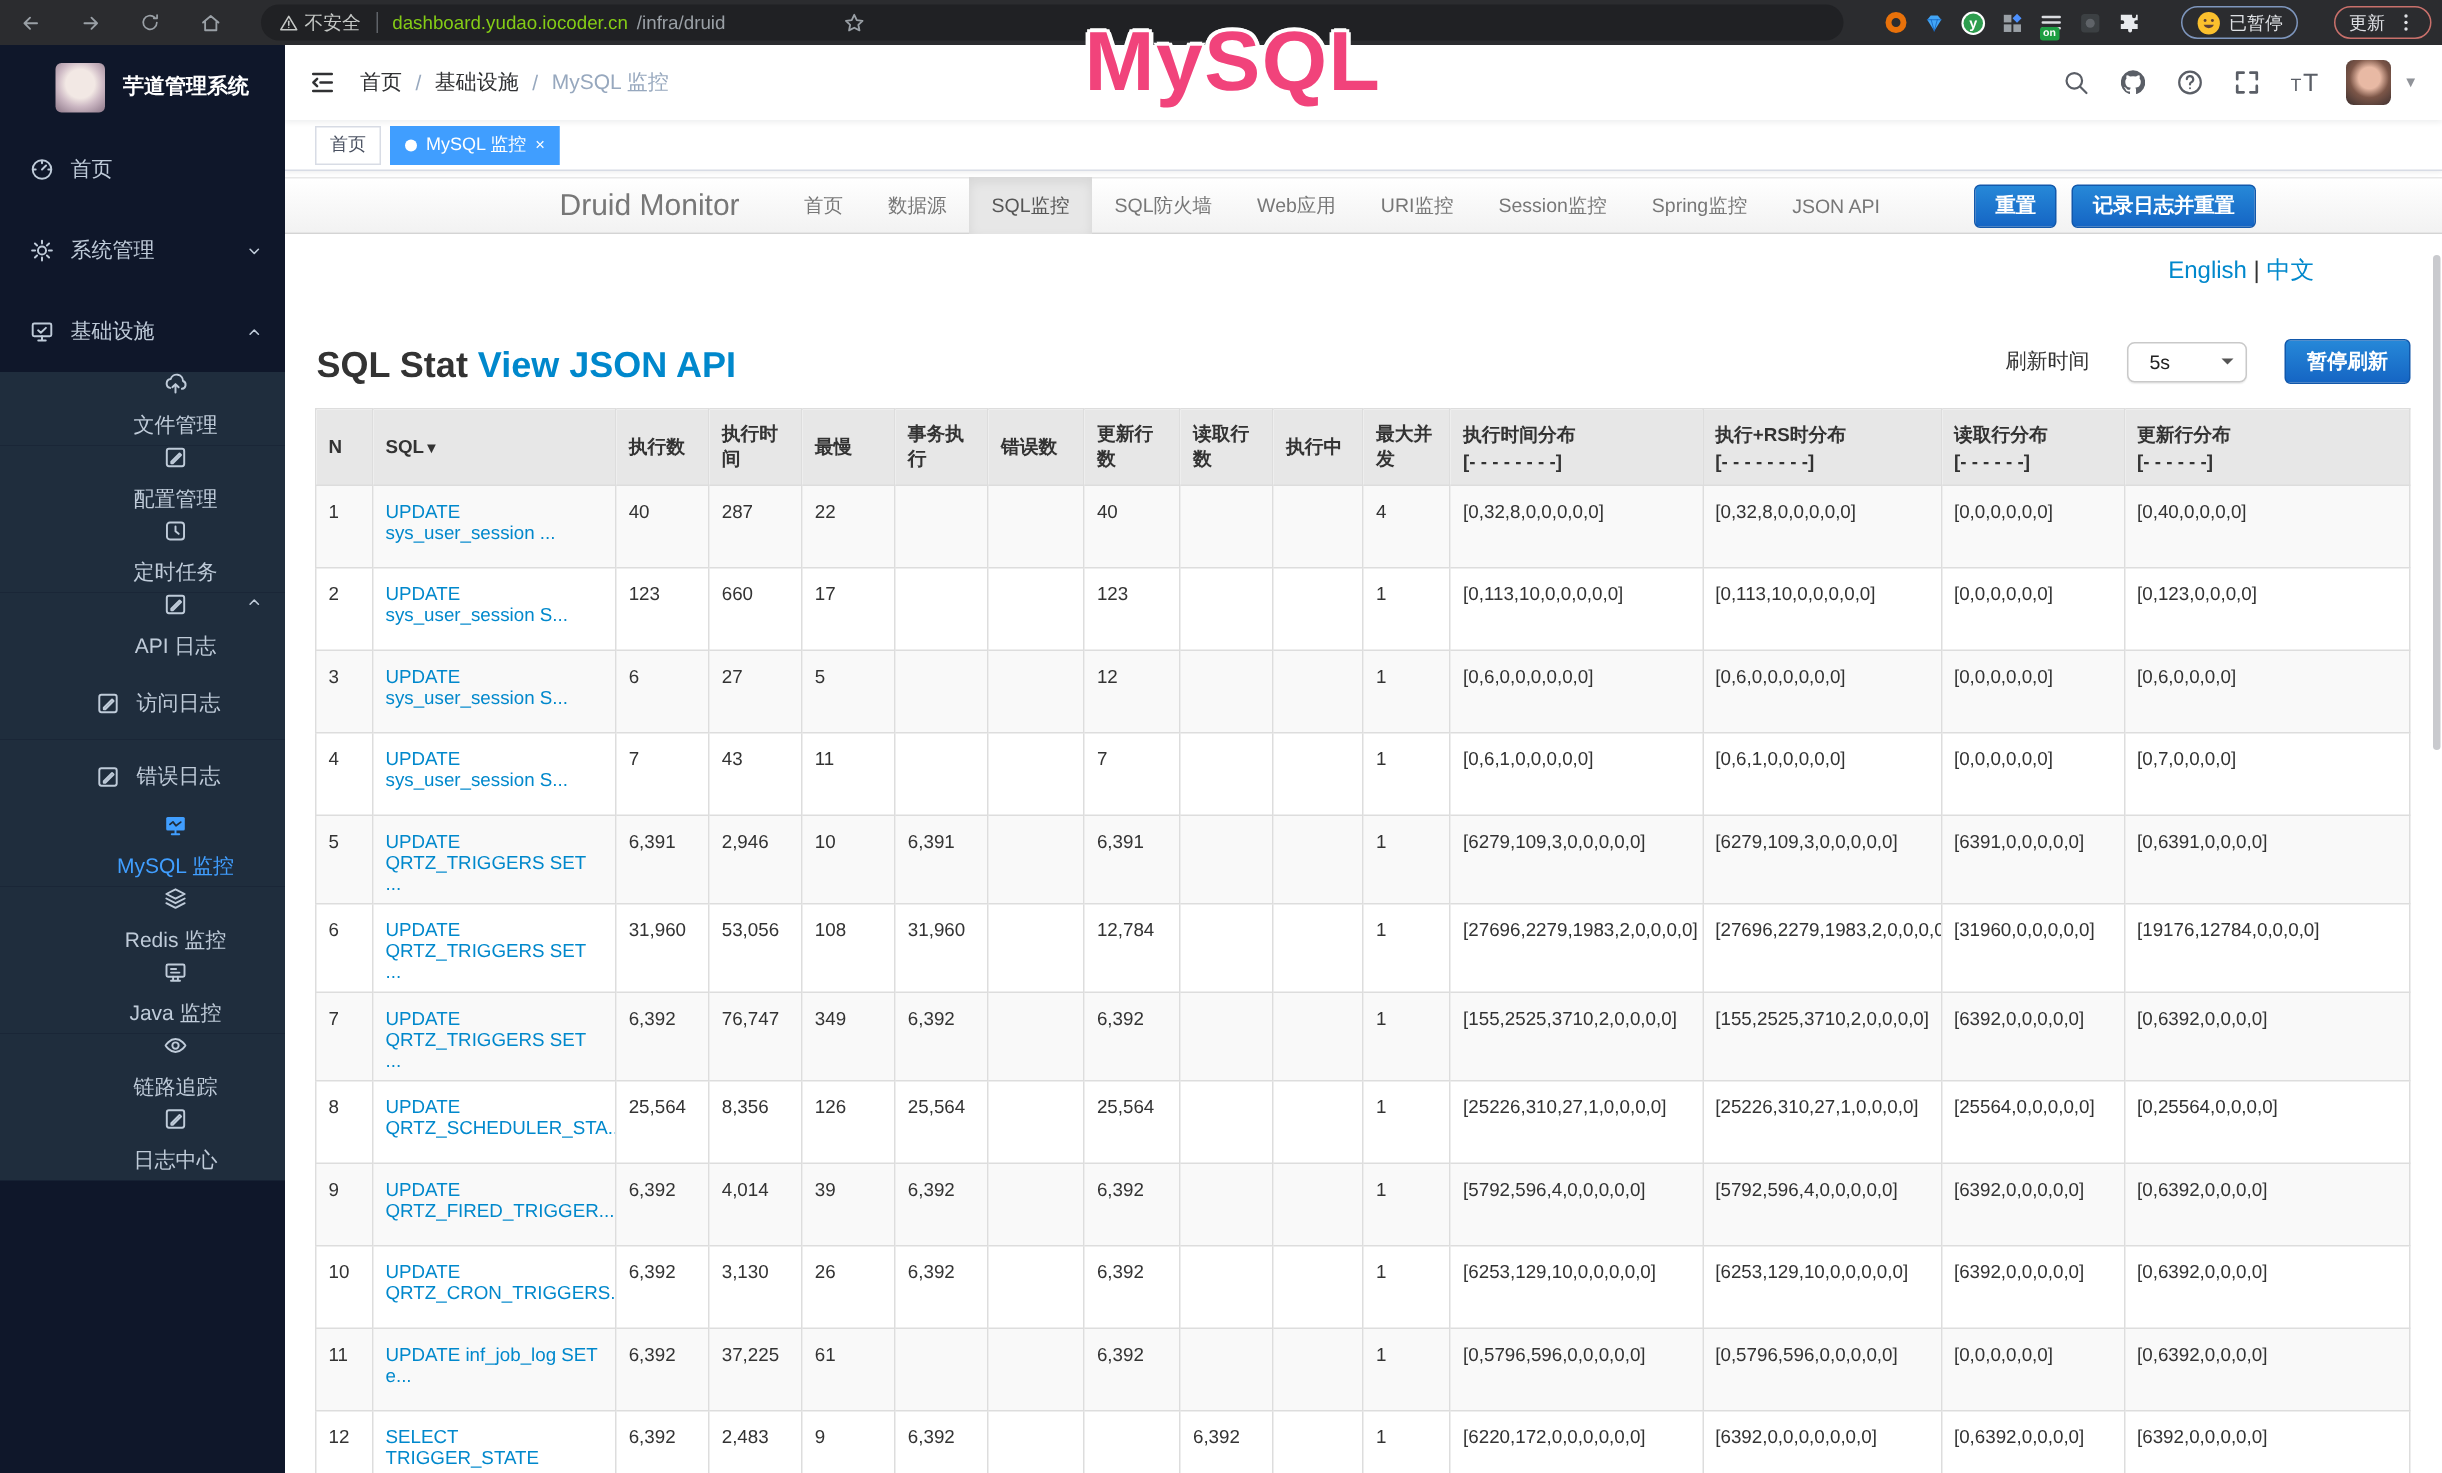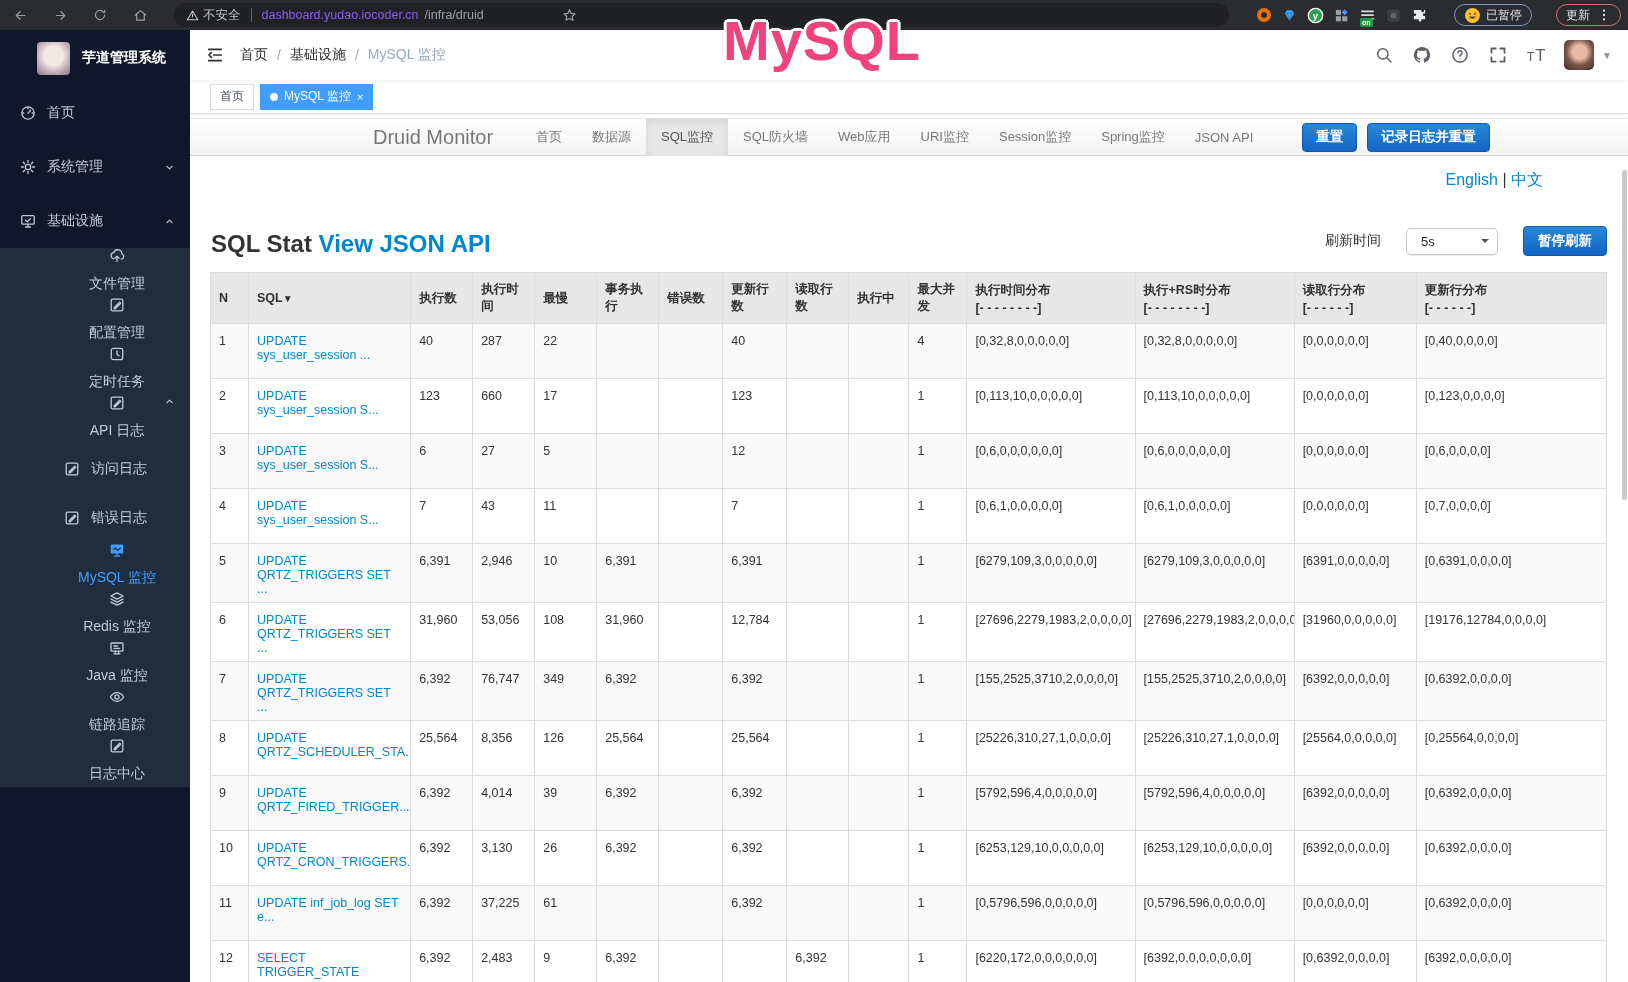--- a/index.html
+++ b/index.html
@@ -4,21 +4,21 @@
 <style>
   * { box-sizing: border-box; margin: 0; padding: 0; }
   html,body { width:1628px; height:982px; overflow:hidden; font-family:"Liberation Sans",sans-serif; background:#fff; }
 
   
   .chrome { height:30px; background:#2b2c2f; display:flex; align-items:center; padding:0 8px; gap:16px; position:relative; z-index:5;}
   .chrome .navbtn { width:24px; height:24px; display:flex; align-items:center; justify-content:center; color:#9aa0a6; flex:0 0 auto;}
   .urlbar { height:24px; background:#202124; border-radius:13px; display:flex; align-items:center; padding:0 12px; color:#e8eaed; font-size:12.5px; flex:0 0 auto; width:1055px; margin-left:6px; gap:6px;}
   .urlbar .warn { color:#c4c7c5; display:flex; align-items:center; gap:4px; }
   .urlbar .vsep { width:1px; height:14px; background:#5f6368; margin:0 4px;}
-  .urlbar .host { color:#8b5cf6; }
+  .urlbar .host { color:#84cc16; }
   .urlbar .path { color:#9aa0a6; }
   .urlbar .star { margin-left:auto; color:#9aa0a6; }
   .extrow { display:flex; align-items:center; gap:9px; margin-left:10px; }
   .ext { width:17px; height:17px; position:relative; display:flex; align-items:center; justify-content:center;}
   .ext .onbadge { position:absolute; bottom:-3px; left:1px; background:#1e9e43; color:#fff; font-size:7px; padding:0 2px; border-radius:2px; line-height:9px; font-weight:bold;}
   .pill { height:22px; border-radius:12px; display:flex; align-items:center; gap:5px; padding:0 9px; color:#dfe1e5; font-size:12px; flex:0 0 auto;}
   .pill.paused { border:1px solid #7e96bd; margin-left:10px;}
   .pill.update { border:1px solid #c9706b; margin-left:8px; gap:7px;}
 
   
@@ -59,33 +59,33 @@
   .tag.active { background:#409eff; border-color:#409eff; color:#fff;}
   .tag .dot { width:8px; height:8px; border-radius:50%; background:#fff; }
   .tag .close { font-size:11px; }
 
   
   .druid-nav { height:38px; margin-top:4px; background:linear-gradient(#ffffff,#f2f2f2); border-top:1px solid #e8e8e8; border-bottom:1px solid #d4d4d4; display:flex; align-items:center; }
   .brand { color:#777; font-size:20px; margin-left:183px; margin-right:28px; white-space:nowrap;}
   .dtab { color:#777; font-size:13px; padding:0 15px; height:38px; display:flex; align-items:center; cursor:pointer; white-space:nowrap;}
   .dtab.active { background:#e7e7e7; color:#555; box-shadow:inset 0 3px 8px rgba(0,0,0,.08);}
   .dbtn { background:linear-gradient(#2688d8,#1565c4); color:#fff; font-size:13.5px; font-weight:bold; border:1px solid #1258ab; border-radius:4px; height:29px; padding:0 13px; margin-left:10px; cursor:pointer; white-space:nowrap;}
-  .dbtn.first { margin-left:34px; }
+  .dbtn.first { margin-left:48px; }
 
   .lang-row { text-align:right; padding:14px 85px 0 0; font-size:16px; color:#333;}
   .lang-row a { color:#0088cc; text-decoration:none; cursor:pointer;}
 
   .head-row { display:flex; align-items:flex-end; padding:2px 21px 0 21px; }
   .page-title { font-size:24px; font-weight:bold; color:#333; }
   .page-title a { color:#0088cc; text-decoration:none; cursor:pointer; }
   .head-row .spacer { flex:1; }
   .refresh { display:flex; align-items:center; gap:25px; padding-bottom:2px;margin-top:33px;}
   .refresh label { font-size:14px; color:#333; }
   .sel { position:relative; }
-  .sel select { appearance:none; -webkit-appearance:none; width:92px; height:27px; border:1px solid #c9c9c9; border-radius:5px; background:#fff; font-size:13px; padding:0 22px 0 14px; color:#222; box-shadow:0 1px 1px rgba(0,0,0,.08);}
+  .sel select { appearance:none; -webkit-appearance:none; width:80px; height:27px; border:1px solid #c9c9c9; border-radius:5px; background:#fff; font-size:13px; padding:0 22px 0 14px; color:#222; box-shadow:0 1px 1px rgba(0,0,0,.08);}
   .sel:after { content:""; position:absolute; right:9px; top:11px; border:4px solid transparent; border-top-color:#555; pointer-events:none;}
   .btn-pause { background:linear-gradient(#2688d8,#1565c4); color:#fff; font-size:13.5px; font-weight:bold; border:1px solid #1258ab; border-radius:4px; height:30px; padding:0 14px; cursor:pointer;}
 
   
   .tbl-wrap { padding:14px 21px 0 20px; }
   table { border-collapse:collapse; width:100%; table-layout:fixed; font-size:12.5px; color:#333;}
   th, td { border:1px solid #ddd; padding:6px 8px; text-align:left; vertical-align:top; overflow:hidden;}
   thead th { background:#e7e7e7; font-weight:bold; vertical-align:middle; padding:8px; }
   thead .hs { font-weight:bold; margin-top:2px;}
   tbody td { height:55px; padding-top:10px; }

